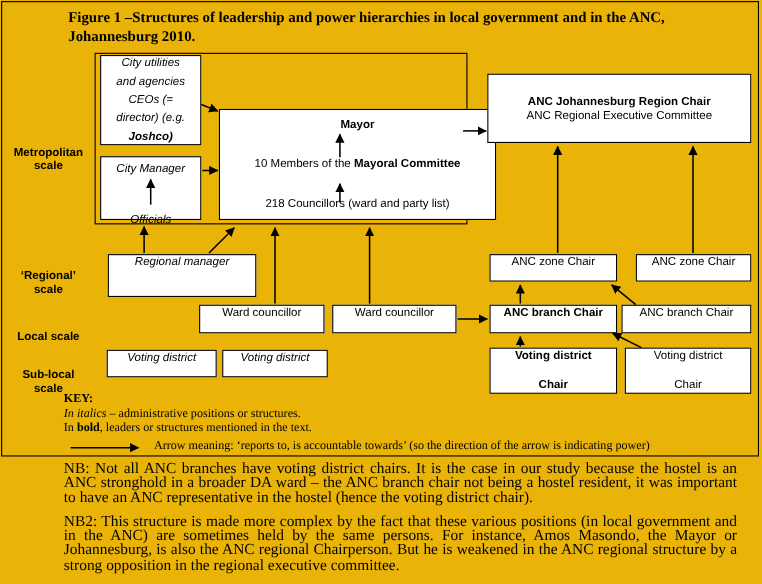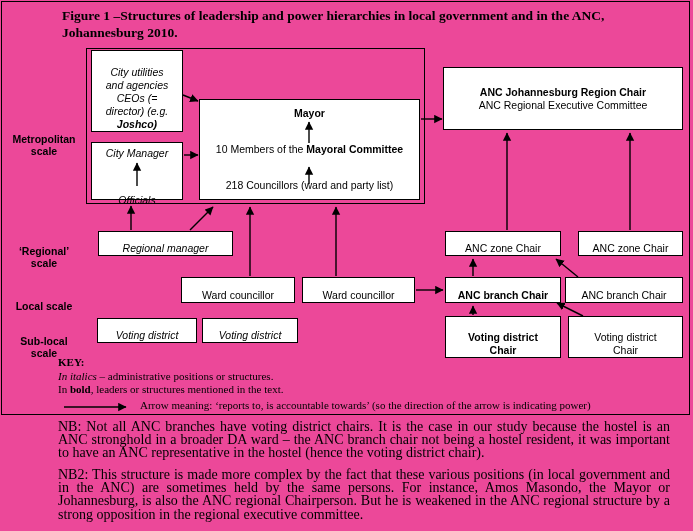--- a/index.html
+++ b/index.html
@@ -1,27 +1,27 @@
 <!DOCTYPE html>
 <html><head>
 <meta charset="utf-8">
 <style>
   html,body{margin:0;padding:0;background:#fff;}
   body{width:693px;height:531px;font-family:"Liberation Sans",sans-serif;color:#000;}
-  #root{position:relative;width:693px;height:531px;overflow:hidden;background:#ec4899;}
+  #root{position:relative;width:693px;height:531px;overflow:hidden;background:#eab308;}
 
   .frame{position:absolute;left:1px;top:1px;width:689px;height:414px;border:1.5px solid #000;box-sizing:border-box;}
 
   .title{position:absolute;left:62px;top:7px;width:600px;font-weight:bold;font-size:13.5px;
          font-family:"Liberation Serif",serif;line-height:17px;}
 
   .scale-lbl{position:absolute;font-weight:bold;font-size:10.5px;text-align:center;line-height:12px;margin-top:16px;}
 
   .box{position:absolute;border:1.3px solid #000;box-sizing:border-box;background:#fff;
-       display:flex;flex-direction:column;align-items:center;justify-content:flex-end;
+       display:flex;flex-direction:column;align-items:center;justify-content:space-between;
        font-size:10.5px;line-height:13px;text-align:center;}
   .ital{font-style:italic;}
   .bold{font-weight:bold;}
 
   .container-box{position:absolute;border:1.3px solid #000;box-sizing:border-box;background:transparent;}
   .council-title{position:absolute;font-size:11px;}
 
   svg.overlay{position:absolute;left:0;top:0;width:693px;height:531px;pointer-events:none;}
 
   .key{position:absolute;font-family:"Liberation Serif",serif;font-size:11px;line-height:13.6px;}
@@ -63,32 +63,32 @@
     <span>CEOs (=</span>
     <span>director) (e.g.</span>
     <span class="bold">Joshco)</span>
   </div>
 
   <div class="box ital" style="left:91px;top:142px;width:92px;height:58px;justify-content:space-between;padding:4px 0;gap:34px;">
     <span>City Manager</span>
     <span>Officials</span>
   </div>
 
-  <div class="box" style="left:199px;top:99px;width:221px;height:101px;justify-content:space-between;padding:7px 4px;">
+  <div class="box" style="left:199px;top:99px;width:252px;height:101px;justify-content:space-between;padding:7px 4px;">
     <span class="bold">Mayor</span>
     <span><span>10 Members of the </span><span class="bold">Mayoral Committee</span></span>
     <span>218 Councillors (ward and party list)</span>
   </div>
 
   <div class="box" style="left:443px;top:67px;width:240px;height:63px;justify-content:center;">
     <span class="bold">ANC Johannesburg Region Chair</span>
     <span>ANC Regional Executive Committee</span>
   </div>
 
-  <div class="box ital" style="left:98px;top:231px;width:135px;height:25px;">
+  <div class="box ital" style="left:98px;top:231px;width:135px;height:39px;">
     <span>Regional manager</span>
   </div>
 
   <div class="box" style="left:445px;top:231px;width:116px;height:25px;">
     <span>ANC zone Chair</span>
   </div>
   <div class="box" style="left:578px;top:231px;width:105px;height:25px;">
     <span>ANC zone Chair</span>
   </div>
 

